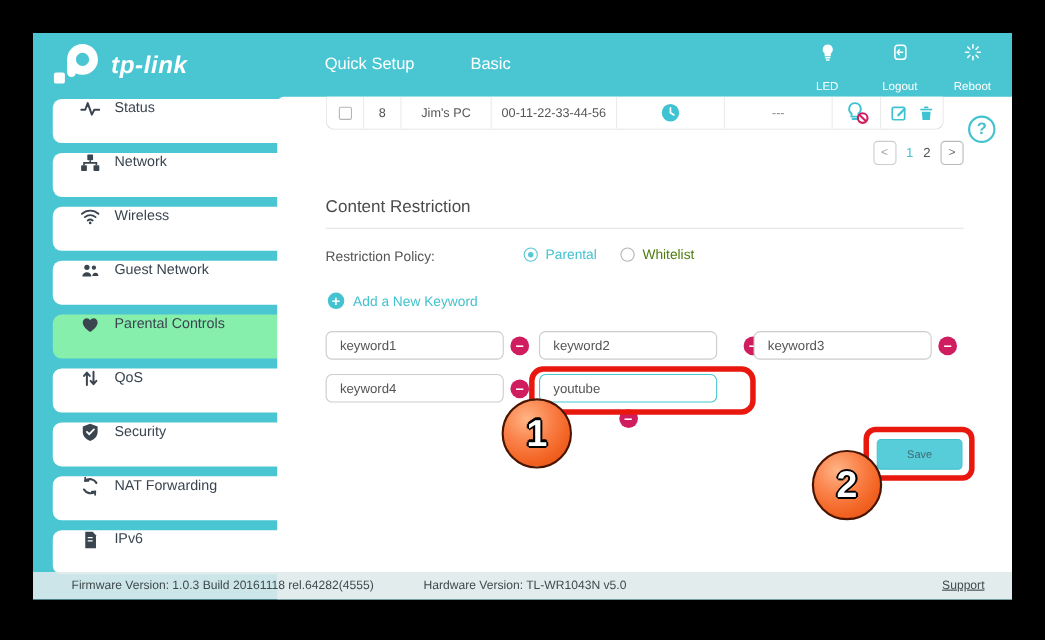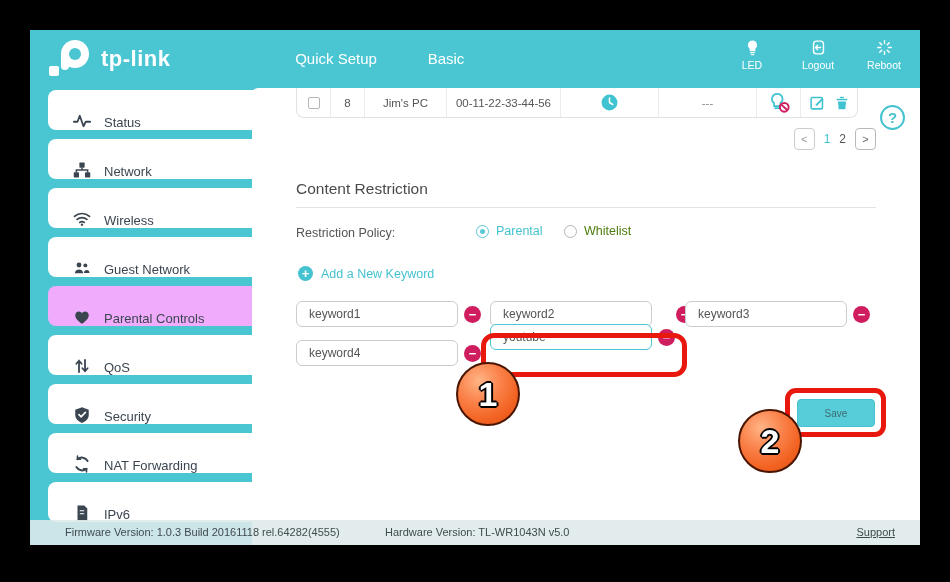--- a/index.html
+++ b/index.html
@@ -4,38 +4,38 @@
 <style>
   * { margin:0; padding:0; box-sizing:border-box; }
   html,body { width:950px; height:582px; background:#000; overflow:hidden;
               font-family:"Liberation Sans", sans-serif; }
   .window { position:absolute; left:30px; top:30px; width:890px; height:515px;
             background:#4ac6d3; overflow:hidden; }
 
   
   .header { position:absolute; left:0; top:0; width:100%; height:58px; }
   .brand { position:absolute; left:18px; top:8px; display:flex; align-items:center; }
-  .brand-text { color:#fff; font-size:22px; font-weight:bold; letter-spacing:.5px; margin-left:7px; }
+  .brand-text { color:#fff; font-size:22px; font-weight:bold; letter-spacing:.5px; margin-left:7px;font-style:italic; }
   .tab { position:absolute; top:0; height:58px; line-height:58px; text-align:center;
          color:#fff; font-size:15px; cursor:pointer; }
   .tab-quick { left:234px; width:144px; }
   .tab-basic { left:376px; width:80px; }
   .tab-adv   { left:440px; width:108px; top:25px; height:33px; line-height:33px;
                background:#fff; color:#45c2cf; border-radius:7px 7px 0 0; }
   .actions { position:absolute; right:12px; top:9px; display:flex; gap:18px; }
   .action { width:48px; display:flex; flex-direction:column; align-items:center; cursor:pointer; }
   .action svg { width:17px; height:17px; }
-  .action span { color:#fff; font-size:10.5px; margin-top:3px; }
+  .action span { color:#fff; font-size:10.5px; margin-top:17px; }
 
   
   .sidebar { position:absolute; left:0; top:58px; width:222px; bottom:0; padding-top:2px; }
   .side-item { width:225px; height:40px; margin:0 0 9px 18px; background:#fff;
-               border-radius:8px; display:flex; align-items:flex-end; padding-left:25px;
+               border-radius:8px; display:flex; align-items:flex-start; padding-left:25px;
                cursor:pointer; }
-  .side-item.active { background:#f0abfc; }
+  .side-item.active { background:#86efac; }
   .side-icon { width:18px; height:18px; margin-right:13px; flex:none; }
   .side-icon svg { width:18px; height:18px; display:block; }
   .side-label { font-size:13px; color:#3b4550; }
 
   
   .content { position:absolute; left:222px; top:58px; right:0; bottom:0;
              background:#fff; border-top-left-radius:6px; }
   .device-row { position:absolute; left:44px; top:0; height:30px; display:flex;
                 border:1px solid #e2e2e2; border-top:none; border-radius:0 0 8px 8px;
                 background:#fff; }
@@ -74,21 +74,21 @@
                    border-radius:50%; background:#58c7d4; }
 
   .add-link { position:absolute; left:46px; top:178px; display:flex; align-items:center;
               gap:8px; cursor:pointer; }
   .plus { width:15px; height:15px; border-radius:50%; background:#45c2cf; color:#fff;
           font-size:13px; line-height:15px; text-align:center; font-weight:bold; }
   .add-label { font-size:12.5px; color:#45c2cf; }
 
   .kw { position:absolute; display:flex; align-items:center; gap:6px; }
   .g1{left:44px;  top:213px;} .g2{left:238px; top:213px;gap:24px;} .g3{left:433px; top:213px;}
-  .g4{left:44px;  top:252px;} .g5{left:238px; top:236px;}
+  .g4{left:44px;  top:252px;} .g5{left:238px; top:252px;flex-direction:column;}
   .kw-in { width:162px; height:26px; border:1px solid #ccc; border-radius:6px;
            padding:0 12px; font-size:12px; color:#555; outline:none;
            font-family:"Liberation Sans",sans-serif; }
   .kw-in.focus { border:1.5px solid #4ac6d3; }
   .kw-del { width:17px; height:17px; border:none; border-radius:50%; background:#cf1d5f;
             color:#fff; font-size:13px; line-height:15px; font-weight:bold; cursor:pointer;
             padding:0; }
 
   .save-btn { position:absolute; left:545px; top:311px; width:78px; height:28px;
               background:#56cdd8; border:1px solid #45c2cf; border-radius:4px;

